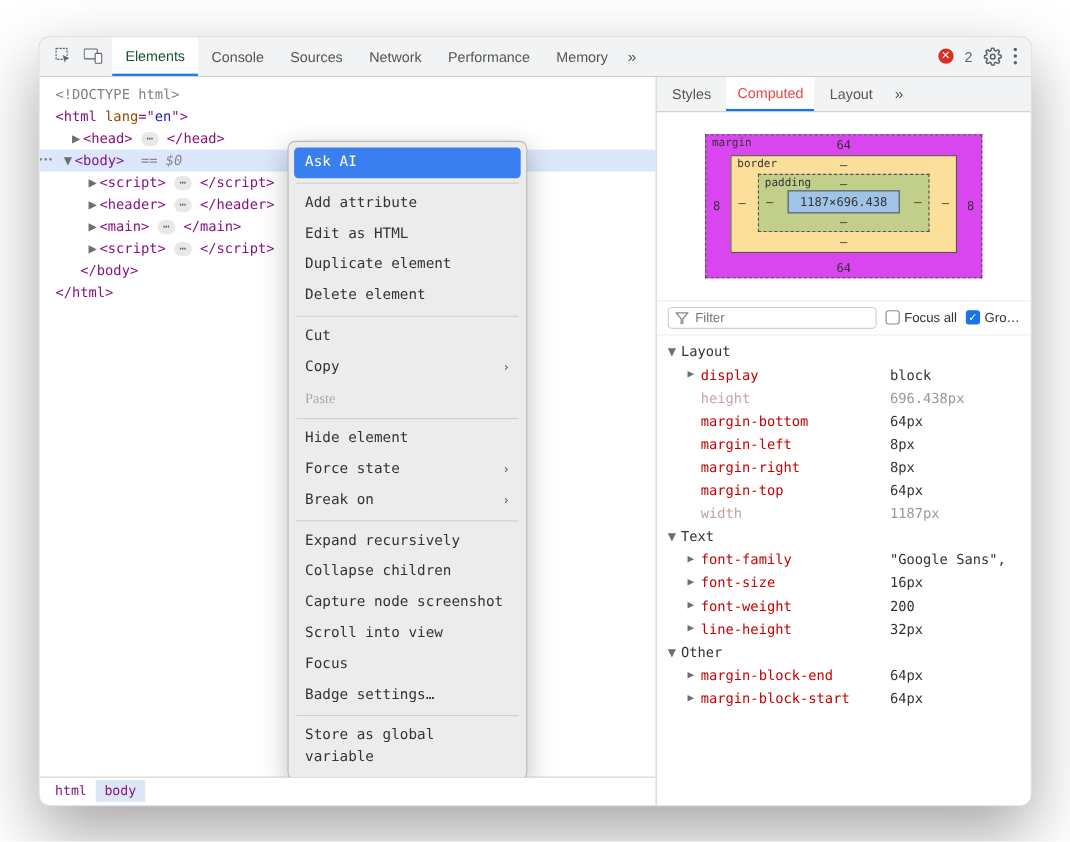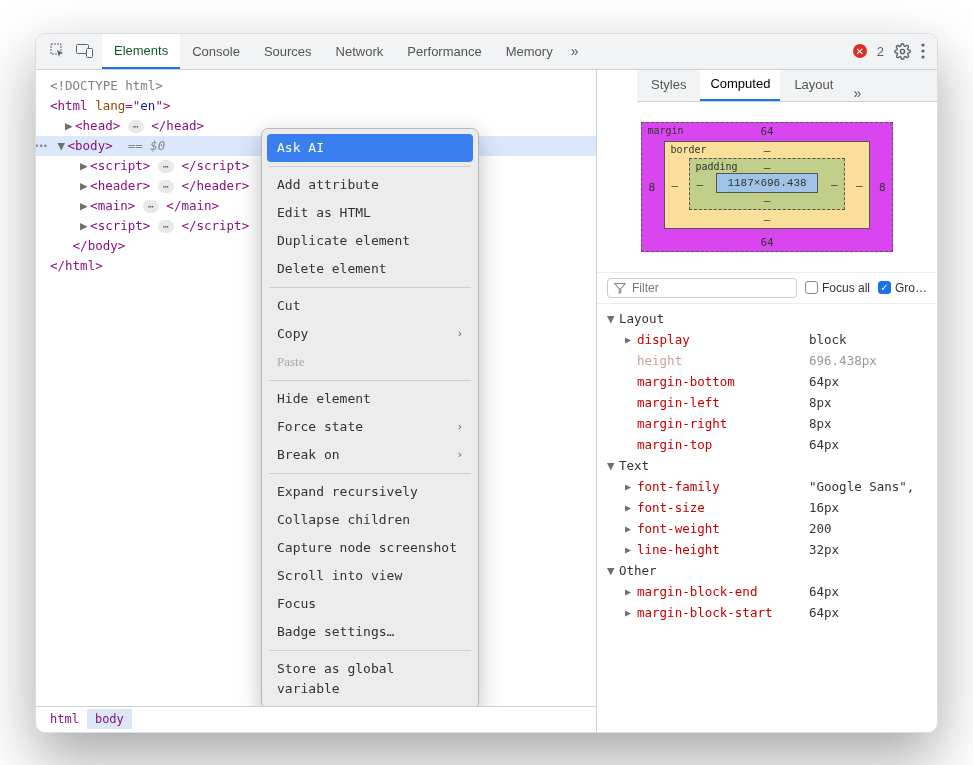--- a/index.html
+++ b/index.html
@@ -79,35 +79,35 @@
   .ctxitem {
     padding: 4px 10px; border-radius:4px; display:flex; align-items:center;
     justify-content:space-between;
   }
   .ctxitem.hi { background:#3a7ff0; color:#fff; }
   .ctxitem.disabled { color:#aaa;font-family:Liberation Serif, serif; }
   .ctxsep { height:1px; background:#cfcfcf; margin:4px 2px; }
   .ctx-arrow { font-size:11px; color:#555; }
   
   .righttabs {
-    display:flex; align-items:flex-end; height:32px; border-bottom:1px solid #d0d0d0;
-    padding:0 4px; gap:4px; background:#f1f3f4;margin-left:40px;
+    display:flex; align-items:center; height:32px; border-bottom:1px solid #d0d0d0;
+    padding:0 4px; gap:4px; background:#f1f3f4;
   }
   .rtab { padding:0 10px; height:32px; display:flex; align-items:center; color:#555; }
-  .rtab.active { color:#000000; border-bottom:2px solid #1a73e8; background:#fff;}
+  .rtab.active { color:#ef4444; border-bottom:2px solid #1a73e8; background:#fff;}
   
   .boxmodel-wrap { display:flex; justify-content:center; padding:20px 10px; }
   .bm {
     font-family: Menlo, monospace; font-size:11px; text-align:center;
     position:relative;
   }
   .bm-margin { background:#d946ef; border:1px dashed #555; padding:18px 22px 22px; position:relative;}
   .bm-border { background:#fddf9c; border:1px solid #555; padding:16px 24px 18px; position:relative;}
   .bm-padding{ background:#c2cf8a; border:1px dashed #555; padding:14px 26px 16px; position:relative;}
-  .bm-content{ background:#9fc4e7; border:1px solid #555; padding:3px 10px;font-family:Liberation Mono, monospace;}
+  .bm-content{ background:#9fc4e7; border:1px solid #555; padding:3px 10px;}
   .bm-label { position:absolute; top:2px; left:5px; font-size:10px;}
   .bm-num { position:absolute; font-size:11px; }
   .bm-t { top:2px; left:50%; transform:translateX(-50%);}
   .bm-b { bottom:2px; left:50%; transform:translateX(-50%);}
   .bm-l { left:6px; top:50%; transform:translateY(-50%);}
   .bm-r { right:6px; top:50%; transform:translateY(-50%);}
   .dash { color:#333; }
   
   .filterrow {
     display:flex; align-items:center; gap:8px; padding:5px 10px;
@@ -362,20 +362,25 @@
           <div class="proprow">
             <span class="collapse-caret"></span>
             <span class="nm">margin-right</span>
             <span class="val">8px</span>
           </div>
           <div class="proprow">
             <span class="collapse-caret"></span>
             <span class="nm">margin-top</span>
             <span class="val">64px</span>
           </div>
+          <div class="proprow">
+            <span class="collapse-caret"></span>
+            <span class="nm muted">width</span>
+            <span class="val muted">1187px</span>
+          </div>
           <div class="propgrp"><span class="grp-arrow">▼</span>Text</div>
           <div class="proprow">
             <span class="collapse-caret">▶</span>
             <span class="nm">font-family</span>
             <span class="val">"Google Sans",</span>
           </div>
           <div class="proprow">
             <span class="collapse-caret">▶</span>
             <span class="nm">font-size</span>
             <span class="val">16px</span>

